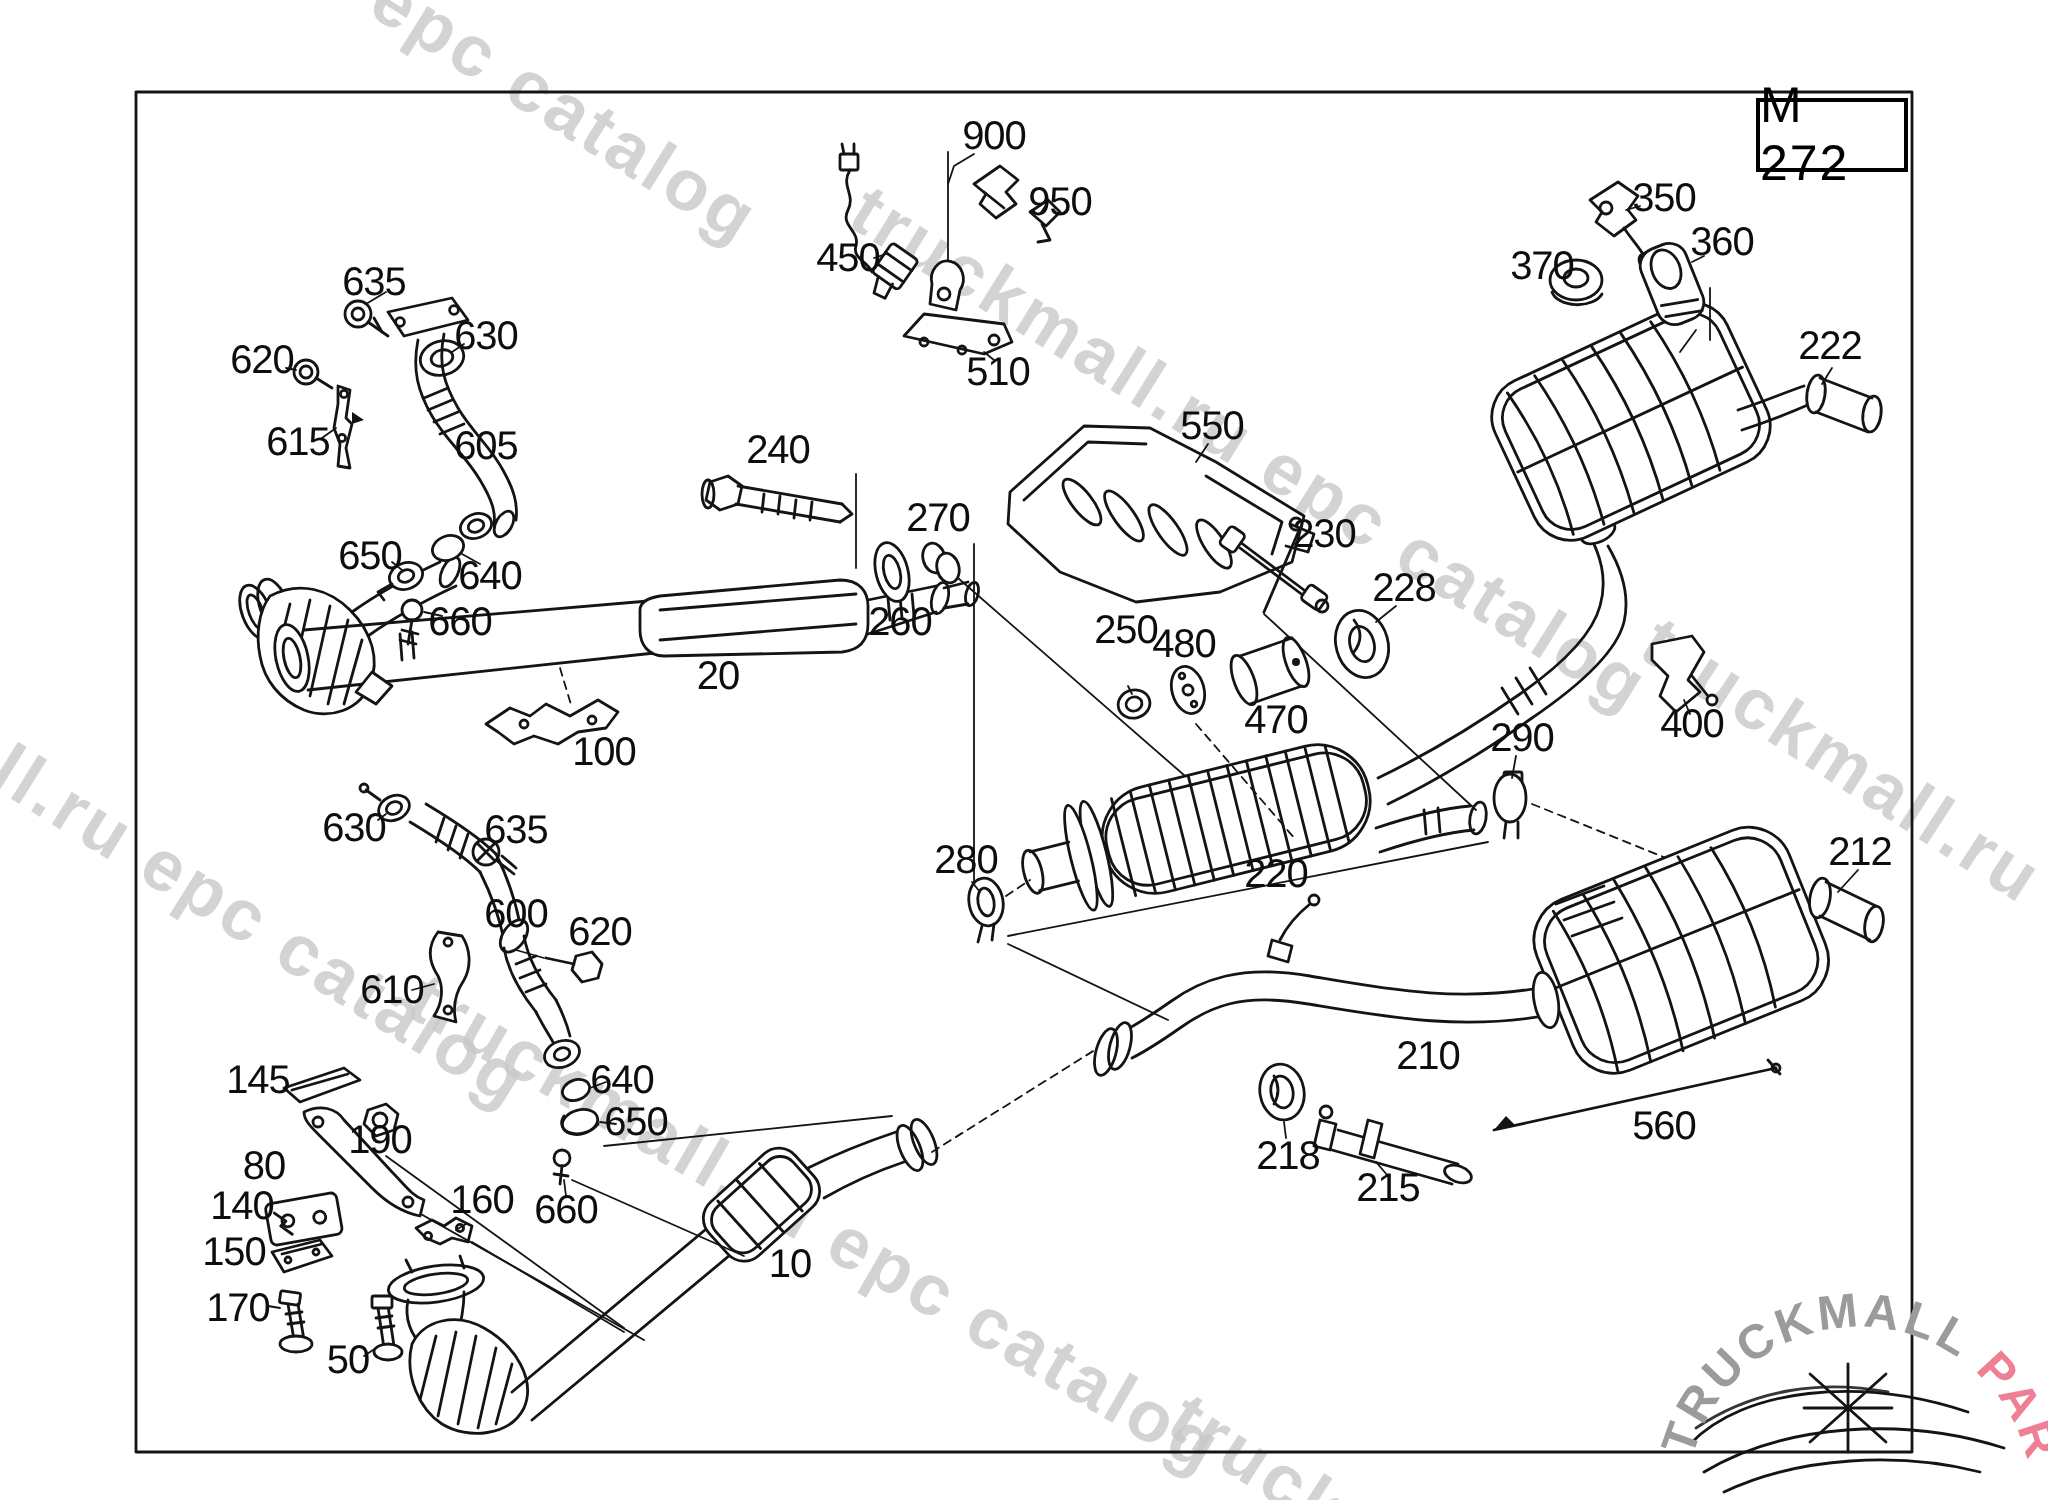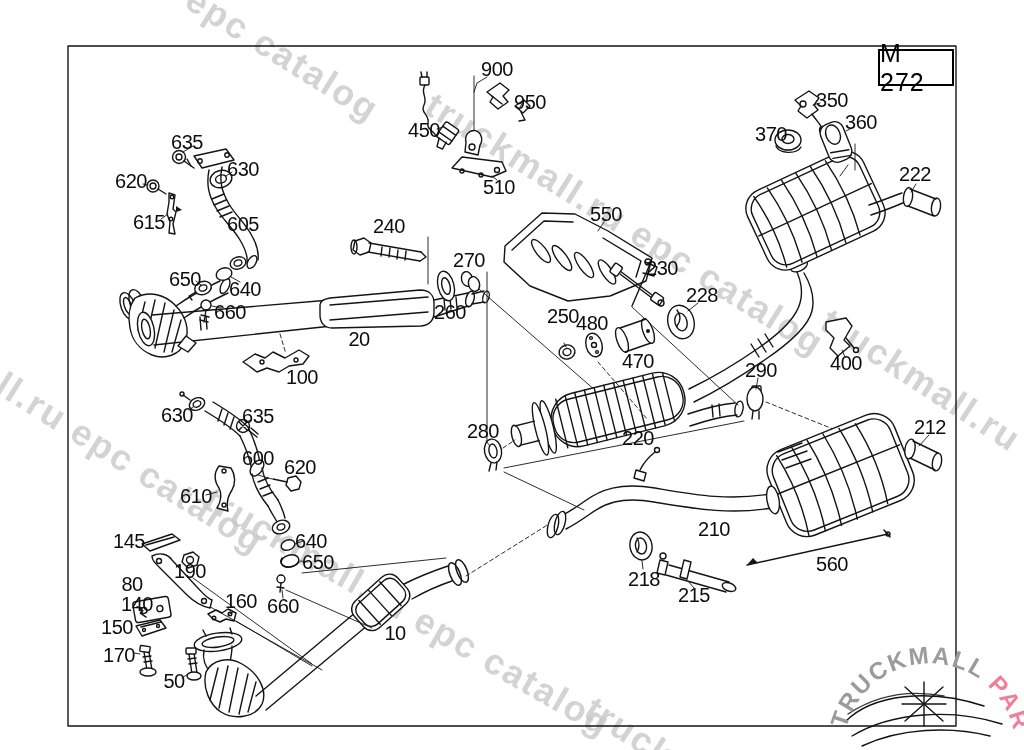--- a/index.html
+++ b/index.html
@@ -511,21 +511,21 @@
       <div class="plabel" style="left: 177px; top: 415px;">630</div>
       <div class="plabel" style="left: 258px; top: 416px;">635</div>
       <div class="plabel" style="left: 258px; top: 458px;">600</div>
       <div class="plabel" style="left: 300px; top: 467px;">620</div>
       <div class="plabel" style="left: 196px; top: 496px;">610</div>
       <div class="plabel" style="left: 311px; top: 541px;">640</div>
       <div class="plabel" style="left: 318px; top: 562px;">650</div>
       <div class="plabel" style="left: 129px; top: 541px;">145</div>
       <div class="plabel" style="left: 190px; top: 543px; margin-top: 28px;">190</div>
       <div class="plabel" style="left: 132px; top: 564px; margin-top: 20px;">80</div>
-      <div class="plabel" style="left: 121px; top: 604px; margin-left: 16px;">140</div>
+      <div class="plabel" style="left: 121px; top: 604px;">140</div>
       <div class="plabel" style="left: 117px; top: 627px;">150</div>
       <div class="plabel" style="left: 119px; top: 655px;">170</div>
       <div class="plabel" style="left: 241px; top: 601px;">160</div>
       <div class="plabel" style="left: 283px; top: 606px;">660</div>
       <div class="plabel" style="left: 174px; top: 681px;">50</div>
       <div class="plabel" style="left: 395px; top: 633px;">10</div>
     </div>
 </div>
 
 </body></html>

